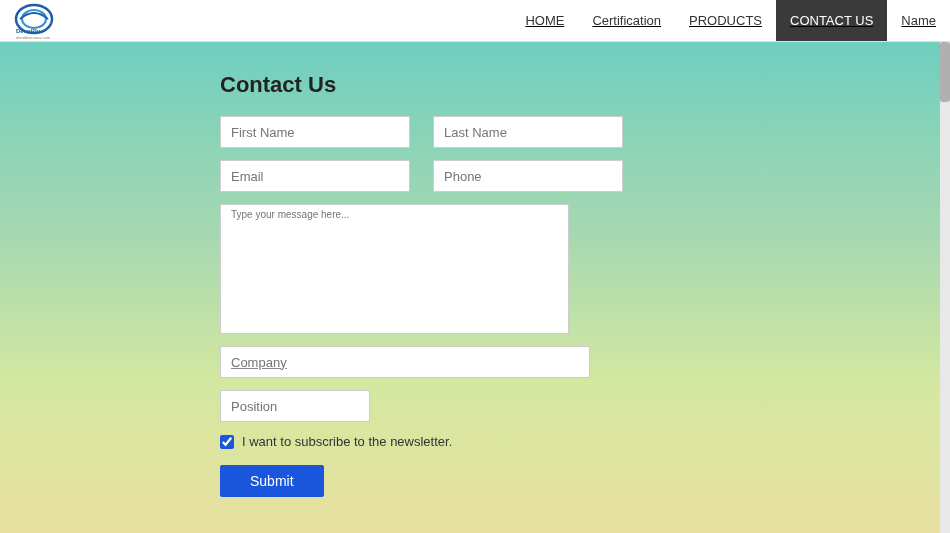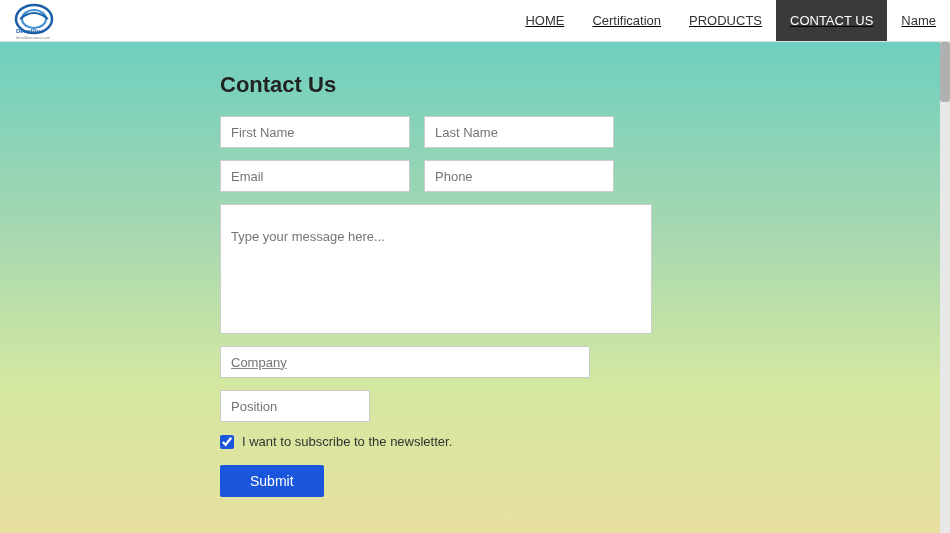--- a/index.html
+++ b/index.html
@@ -72,21 +72,21 @@
 
     .contact-title {
       font-size: 22px;
       font-weight: bold;
       color: #222;
       margin-bottom: 18px;
     }
 
     .form-row {
       display: flex;
-      gap: 14px;
+      gap: 23px;
       margin-bottom: 12px;
     }
 
     .form-input {
       height: 32px;
       border: 1px solid #ccc;
       background: #fff;
       padding: 0 10px;
       font-size: 13px;
       color: #888;
@@ -100,26 +100,26 @@
     .input-company {
       width: 370px;
       text-decoration: underline;
     }
 
     .input-position {
       width: 150px;
     }
 
     .textarea-msg {
-      width: 432px;
+      width: 349px;
       height: 130px;
       border: 1px solid #ccc;
       background: #fff;
-      padding: 24px 10px;
-      font-size: 13px;
+      padding: 4px 10px;
+      font-size: 10px;
       color: #888;
       font-family: Arial, Helvetica, sans-serif;
       resize: none;
       outline: none;
     }
 
     .checkbox-row {
       display: flex;
       align-items: center;
       gap: 8px;

